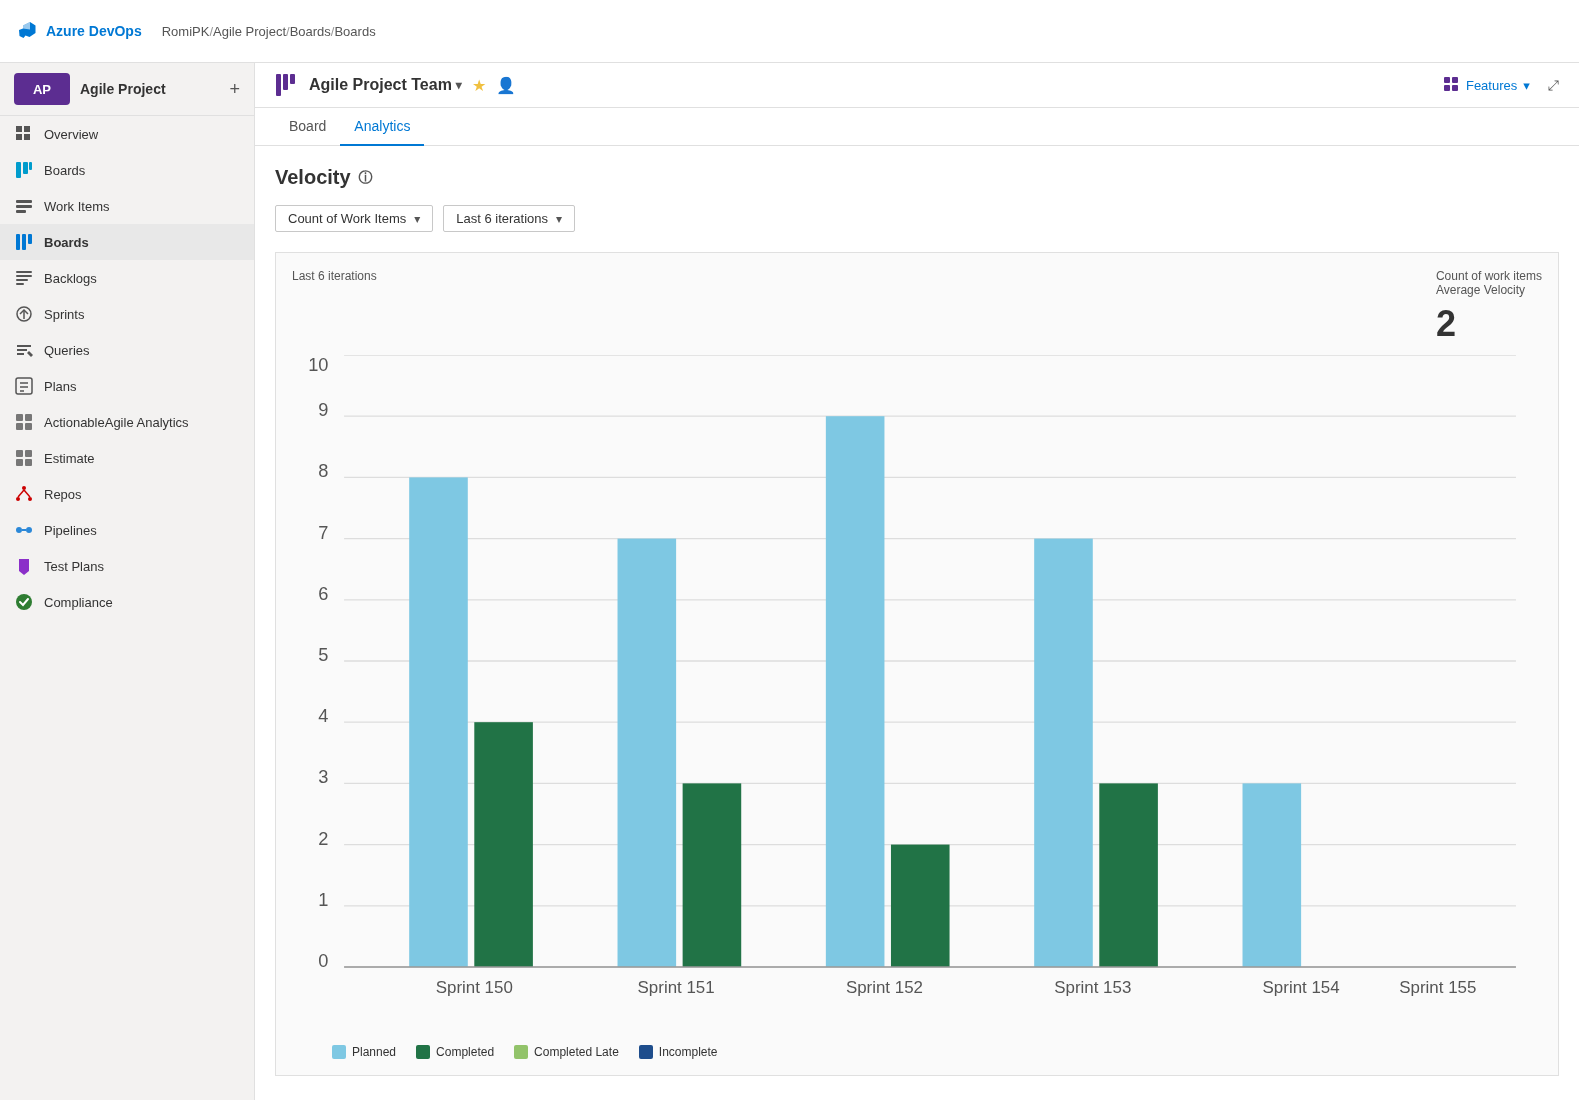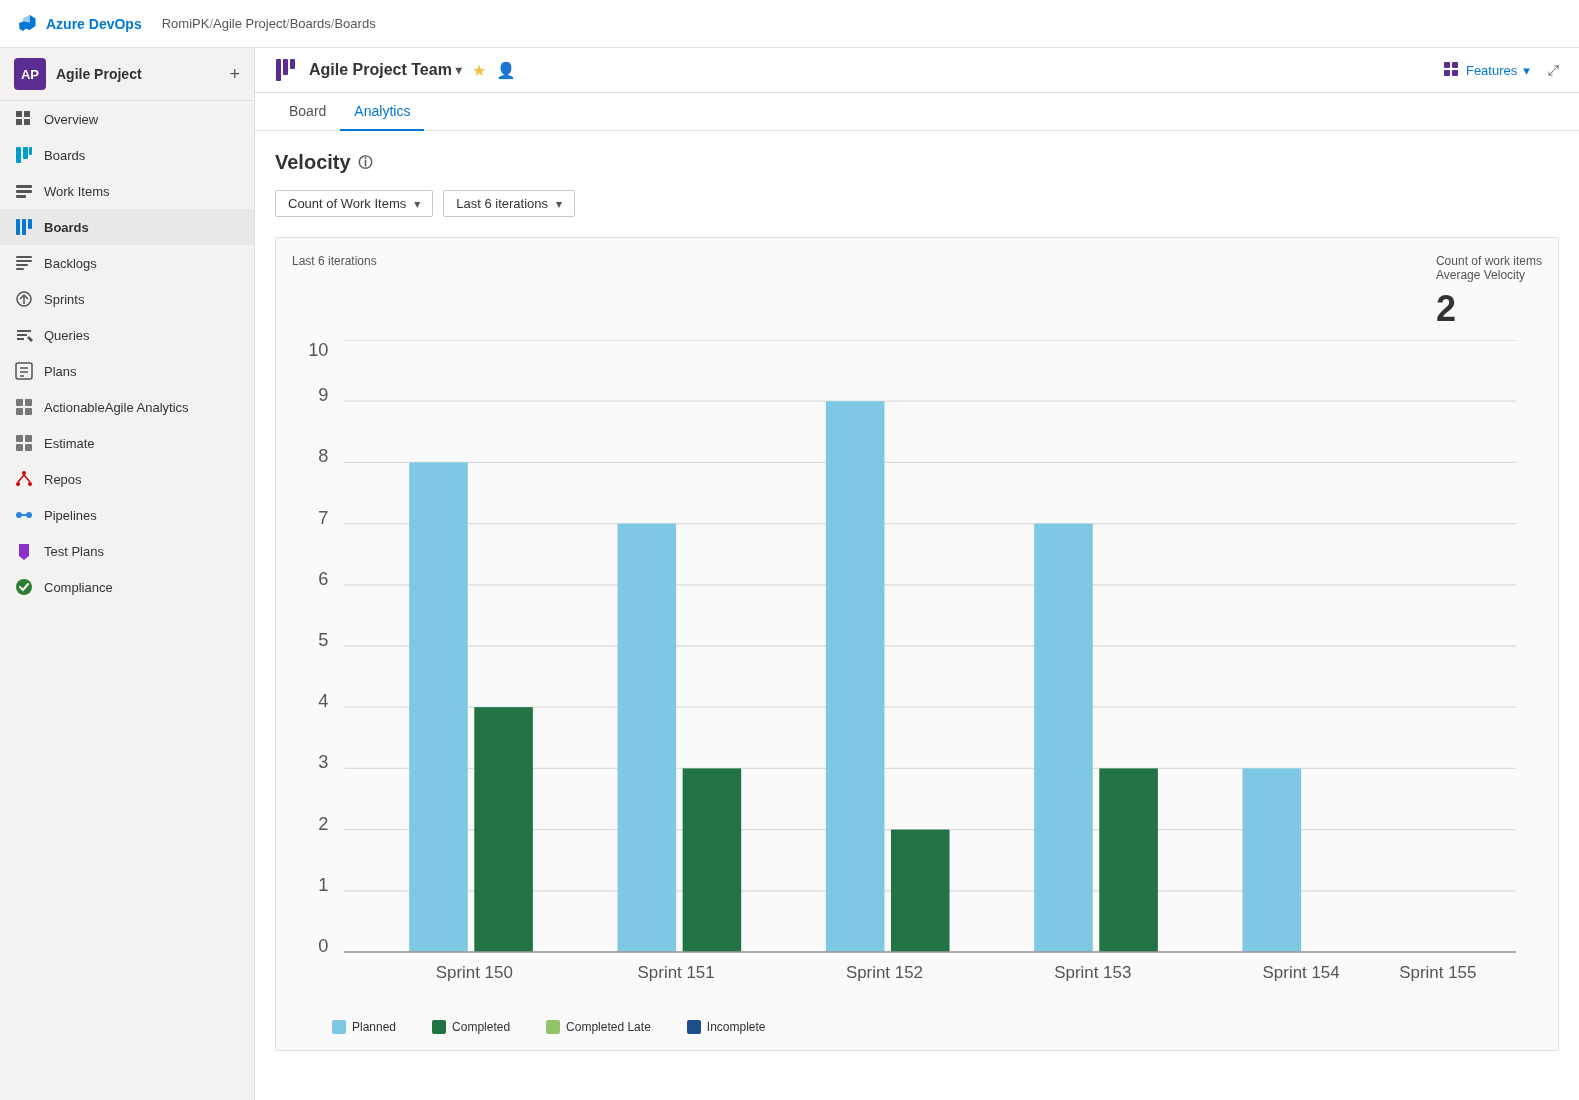--- a/index.html
+++ b/index.html
@@ -1,33 +1,33 @@
 <!DOCTYPE html>
 <html><head>
   <meta charset="utf-8">
   <style>
     * { box-sizing: border-box; margin: 0; padding: 0; }
     body { font-family: "Segoe UI", Arial, sans-serif; font-size: 13px; color: #333; background: #fff; display: flex; flex-direction: column; height: 100vh; overflow: hidden; }
 
     
-    .topbar { display: flex; align-items: center; padding: 0 16px; height: 48px; background: #fff; border-bottom: 1px solid #e0e0e0; }
+    .topbar { display: flex; align-items: center; padding: 0 16px; height: 63px; background: #fff; border-bottom: 1px solid #e0e0e0; }
     .topbar-logo { display: flex; align-items: center; gap: 8px; font-weight: 600; font-size: 14px; color: #0078d4; margin-right: 20px; }
     .topbar-logo svg { width: 22px; height: 22px; }
     .breadcrumb { display: flex; align-items: center; font-size: 13px; color: #555; }
     .breadcrumb span { color: #555; }
     .breadcrumb .sep { color: #999; }
 
     
     .main-layout { display: flex; flex: 1; overflow: hidden; }
 
     
     .sidebar { width: 255px; min-width: 255px; background: #f3f2f1; border-right: 1px solid #e0e0e0; display: flex; flex-direction: column; overflow-y: auto; }
     .sidebar-project { display: flex; align-items: center; justify-content: space-between; padding: 10px 14px; border-bottom: 1px solid #e0e0e0; }
     .sidebar-project-info { display: flex; align-items: center; gap: 10px; }
-    .sidebar-avatar { width: 32px; height: 32px; background: #5c2d91; border-radius: 4px; display: flex; align-items: center; justify-content: center; color: #fff; font-weight: 700; font-size: 13px; }
+    .sidebar-avatar { width: 56px; height: 32px; background: #5c2d91; border-radius: 4px; display: flex; align-items: center; justify-content: center; color: #fff; font-weight: 700; font-size: 13px; }
     .sidebar-project-name { font-weight: 600; font-size: 14px; }
     .sidebar-add { cursor: pointer; font-size: 18px; color: #555; }
     .sidebar-item { display: flex; align-items: center; gap: 10px; padding: 8px 14px; cursor: pointer; color: #333; font-size: 13px; }
     .sidebar-item.active { background: #e8e8e8; font-weight: 600; }
     .sidebar-item .icon { width: 20px; height: 20px; display: flex; align-items: center; justify-content: center; flex-shrink: 0; }
 
     
     .content { flex: 1; overflow-y: auto; background: #fff; }
     .content-header { padding: 10px 20px; border-bottom: 1px solid #e0e0e0; display: flex; align-items: center; gap: 10px; }
     .team-icon { width: 24px; height: 24px; }
@@ -60,21 +60,21 @@
     .chart-velocity-info { text-align: right; }
     .chart-velocity-label { font-size: 12px; color: #555; }
     .chart-velocity-value { font-size: 36px; font-weight: 600; color: #333; }
     .avg-velocity-label { font-size: 12px; color: #555; }
 
     
     .chart-svg-wrap { position: relative; }
     svg.velocity-chart { width: 100%; }
 
     
-    .legend { display: flex; gap: 36px; margin-top: 0; padding-left: 40px; }
+    .legend { display: flex; gap: 20px; margin-top: 10px; padding-left: 40px; }
     .legend-item { display: flex; align-items: center; gap: 6px; font-size: 12px; }
     .legend-color { width: 14px; height: 14px; border-radius: 2px; }
   </style>
 </head>
 <body>
 
 <div class="topbar">
   <div class="topbar-logo">
     <svg viewBox="0 0 22 22" fill="none" xmlns="http://www.w3.org/2000/svg">
       <path d="M19.5 5.5L14 2l-7 3.5v3L3 10l.5 6 4 2 2-2.5 4 1.5 6-4V5.5z" fill="#0078d4"></path>

